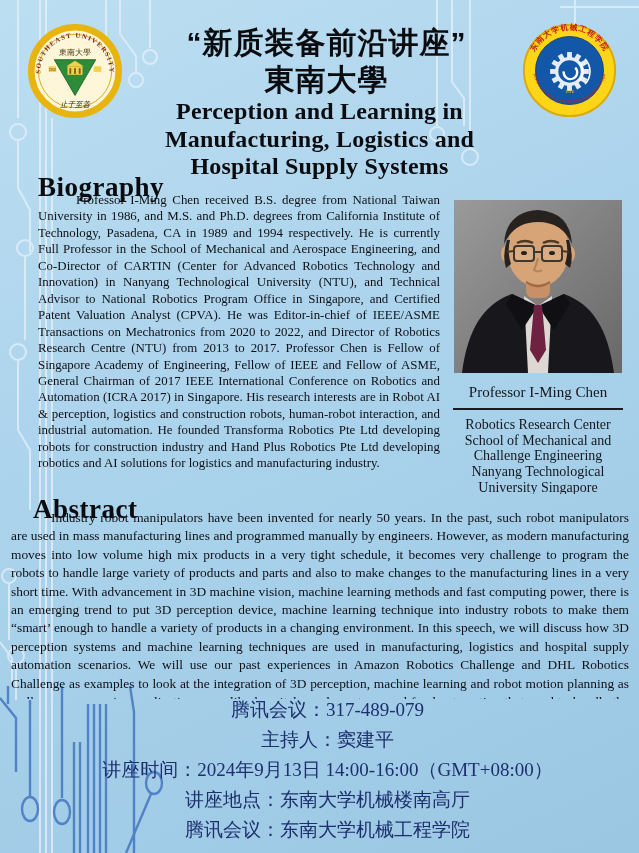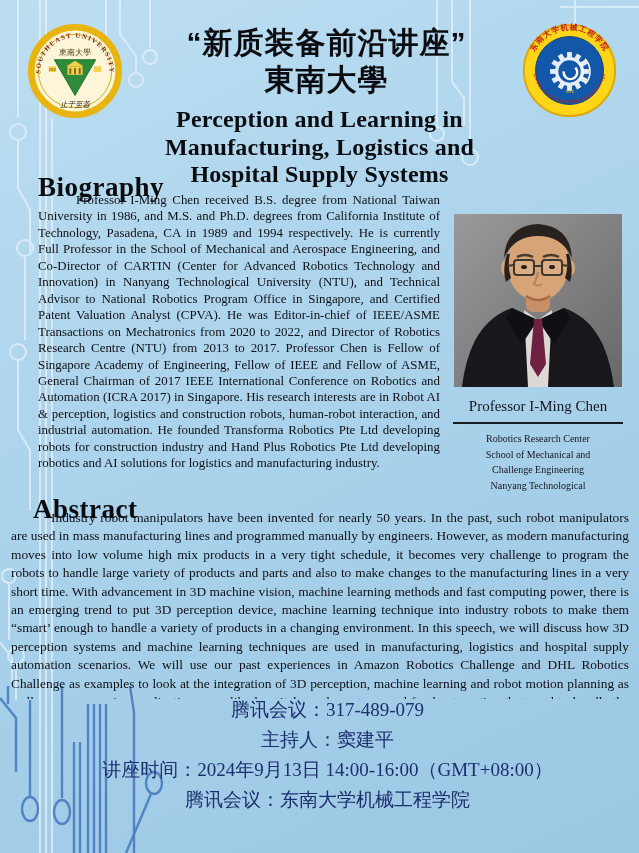--- a/index.html
+++ b/index.html
@@ -9,32 +9,32 @@
     overflow:hidden;
     font-family:"Liberation Serif", serif;
   }
   .decor { position:absolute; inset:0; z-index:0; }
   .logo { position:absolute; z-index:2; }
   .logo-left  { left:28px; top:24px; width:94px; height:94px; }
   .logo-right { left:521px; top:22px; width:97px; height:97px; }
 
   .title-block { position:absolute; left:0; right:0; top:24px; text-align:center; z-index:1; color:#0b0c10; }
   .title-cn { font-family:"Liberation Sans", sans-serif; font-weight:bold; font-size:30px; line-height:37px; letter-spacing:1px;padding-left:14px; }
-  .title-en { font-weight:bold; font-size:24px; line-height:27.5px; margin-top:8px; letter-spacing:0.2px; }
+  .title-en { font-weight:bold; font-size:24px; line-height:27.5px; margin-top:0; letter-spacing:0.2px; }
 
   .section-heading { position:absolute; font-weight:bold; font-size:27px; color:#0b0c10; z-index:1; letter-spacing:0.5px; }
   #bio-heading { left:38px; top:150px; }
   #abs-heading { left:33px; top:472px; }
 
   .bio-flow { position:absolute; left:38px; top:192px; width:592px; height:302px; z-index:1; overflow:hidden; }
   figure.speaker { float:right; width:184px; margin:7px 0 0 6px; text-align:center; }
   .photo-svg { width:168px; height:173px; display:block; margin:0 auto; }
   .photo-caption { font-size:15px; color:#16171d; margin-top:10px; line-height:18px; }
   .caption-divider { border:none; border-top:2px solid #191a21; width:170px; margin:7px auto 7px; }
-  .affiliation div { font-size:10px; line-height:15.7px; color:#16171d; }
+  .affiliation div { font-size:14px; line-height:15.7px; color:#16171d; }
   .bio-text { margin:0; font-size:12.9px; line-height:16.45px; text-align:justify; text-indent:38px; color:#0f1015; }
 
   .abstract-text {
     position:absolute; left:11px; top:509px; width:618px; height:190px; overflow:hidden;
     margin:0; font-size:13.4px; line-height:18.4px; text-align:justify; text-indent:40px;
     color:#0f1015; z-index:1;
   }
 
   .footer { position:absolute; left:16px; right:0; top:695px; text-align:center; z-index:1;
             color:#1c2f6e; font-size:19px; line-height:30px; }
@@ -159,21 +159,21 @@
     <div class="title-en">
       <span style="display:block">Perception and Learning in</span>
       <span style="display:block">Manufacturing, Logistics and</span>
       <span style="display:block">Hospital Supply Systems</span>
     </div>
   </div>
 
   <h2 class="section-heading" id="bio-heading">Biography</h2>
 
   <div class="bio-flow">
-    <figure class="speaker" style="margin-block:0; margin-inline:0; float:right; width:184px; margin-top:22px; margin-left:6px;">
+    <figure class="speaker" style="margin-block:0; margin-inline:0; float:right; width:184px; margin-top:8px; margin-left:6px;">
 
       <svg class="photo-svg" viewBox="0 0 168 173" preserveAspectRatio="none">
         <defs>
           <linearGradient id="pgrad" x1="0" y1="0" x2="1" y2="1">
             <stop offset="0" stop-color="#9a9a9a"></stop>
               <stop offset="1" stop-color="#686868"></stop>
           </linearGradient>
         </defs>
         <rect width="168" height="173" fill="url(#pgrad)"></rect>
         <path d="M8,173 C14,128 30,104 58,94 L84,106 L110,94 C138,104 154,128 160,173 Z" fill="#17171c"></path>
@@ -215,16 +215,17 @@
     <p class="bio-text">Professor I-Ming Chen received B.S. degree from National Taiwan University in 1986, and M.S. and Ph.D. degrees from California Institute of Technology, Pasadena, CA in 1989 and 1994 respectively. He is currently Full Professor in the School of Mechanical and Aerospace Engineering, and Co-Director of CARTIN (Center for Advanced Robotics Technology and Innovation) in Nanyang Technological University (NTU), and Technical Advisor to National Robotics Program Office in Singapore, and Certified Patent Valuation Analyst (CPVA). He was Editor-in-chief of IEEE/ASME Transactions on Mechatronics from 2020 to 2022, and Director of Robotics Research Centre (NTU) from 2013 to 2017. Professor Chen is Fellow of Singapore Academy of Engineering, Fellow of IEEE and Fellow of ASME, General Chairman of 2017 IEEE International Conference on Robotics and Automation (ICRA 2017) in Singapore. His research interests are in Robot AI &amp; perception, logistics and construction robots, human-robot interaction, and industrial automation. He founded Transforma Robotics Pte Ltd developing robots for construction industry and Hand Plus Robotics Pte Ltd developing robotics and AI solutions for logistics and manufacturing industry.</p>
   </div>
 
   <h2 class="section-heading" id="abs-heading">Abstract</h2>
   <p class="abstract-text">Industry robot manipulators have been invented for nearly 50 years. In the past, such robot manipulators are used in mass manufacturing lines and programmed manually by engineers. However, as modern manufacturing moves into low volume high mix products in a very tight schedule, it becomes very challenge to program the robots to handle large variety of products and parts and also to make changes to the manufacturing lines in a very short time. With advancement in 3D machine vision, machine learning methods and fast computing power, there is an emerging trend to put 3D perception device, machine learning technique into industry robots to make them “smart’ enough to handle a variety of products in a changing environment. In this speech, we will discuss how 3D perception systems and machine learning techniques are used in manufacturing, logistics and hospital supply automation scenarios. We will use our past experiences in Amazon Robotics Challenge and DHL Robotics Challenge as examples to look at the integration of 3D perception, machine learning and robot motion planning as well as new emerging application areas like hospital supply systems and food automation that need to handle the item-picking process.</p>
 
   <div class="footer">
     <div>腾讯会议：317-489-079</div>
     <div>主持人：窦建平</div>
     <div>讲座时间：2024年9月13日 14:00-16:00（GMT+08:00）</div>
+    <div>讲座地点：东南大学机械楼南高厅</div>
     <div>腾讯会议：东南大学机械工程学院</div>
   </div>
 
 </div>
 
 </body></html>

